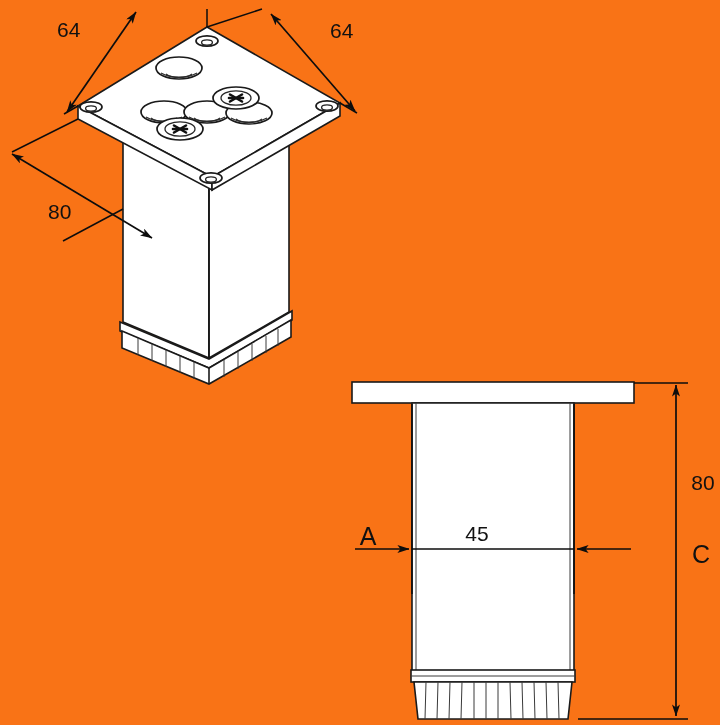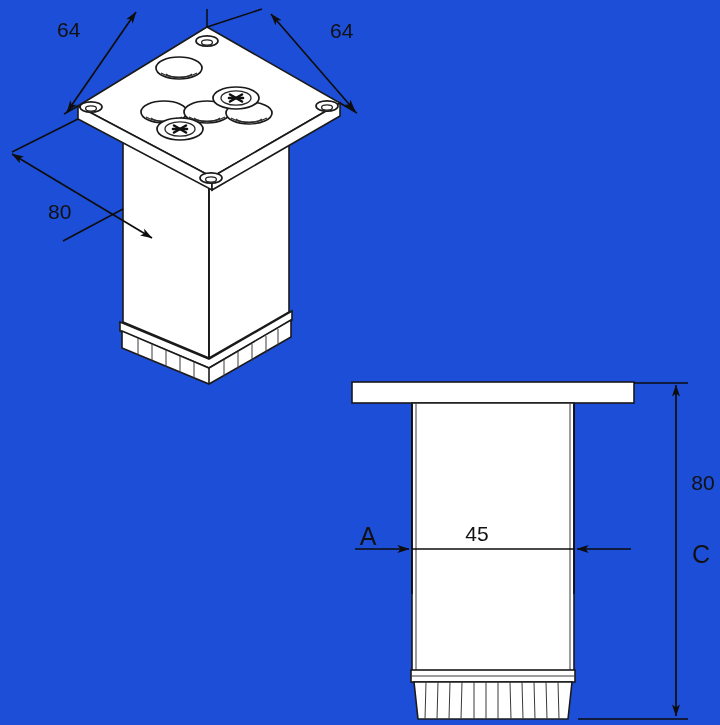--- a/index.html
+++ b/index.html
@@ -7,21 +7,21 @@
     padding: 0;
     background: #ffffff;
   }
   body {
     font-family: "Liberation Sans", sans-serif;
   }
   #drawing-root {
     position: relative;
     width: 720px;
     height: 725px;
-    background: #1d4ed8;
+    background: #f97316;
     overflow: hidden;
   }
   svg.drawing-canvas {
     display: block;
     width: 720px;
     height: 725px;
   }
   .dim-text {
     font-family: "Liberation Sans", sans-serif;
     font-size: 21px;

